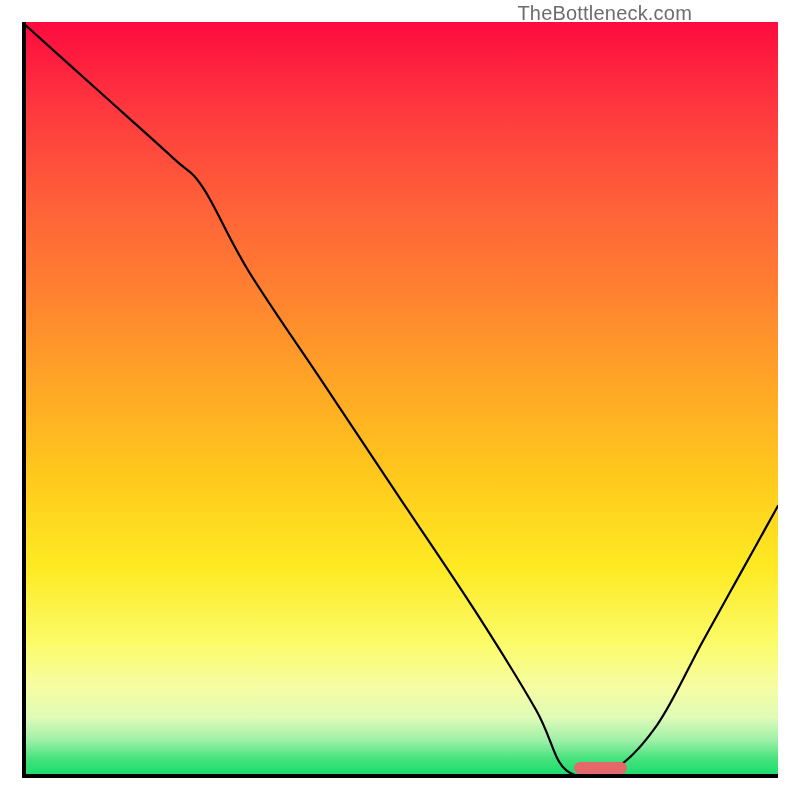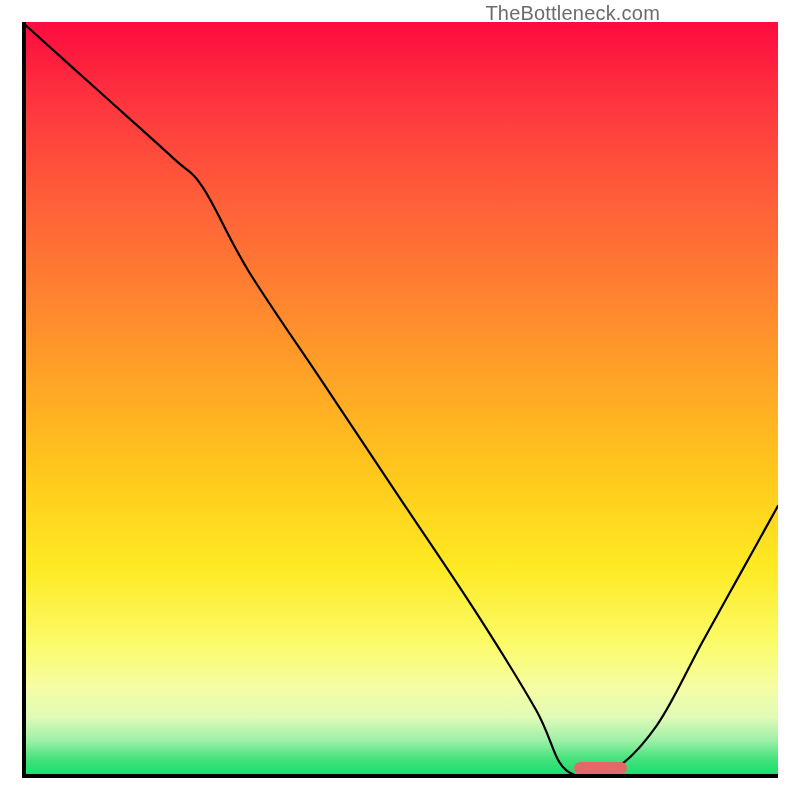--- a/index.html
+++ b/index.html
@@ -8,20 +8,21 @@
     width: 800px;
     height: 800px;
     overflow: hidden;
     background: #ffffff;
     font-family: Arial, Helvetica, sans-serif;
   }
   .chart-wrap {
     position: relative;
     width: 666px;
     height: 800px;
+    padding-left: 32px;
   }
   .plot-area {
     position: absolute;
     left: 22px;
     top: 22px;
     width: 756px;
     height: 756px;
     box-sizing: border-box;
   }
   .gradient-bg {

